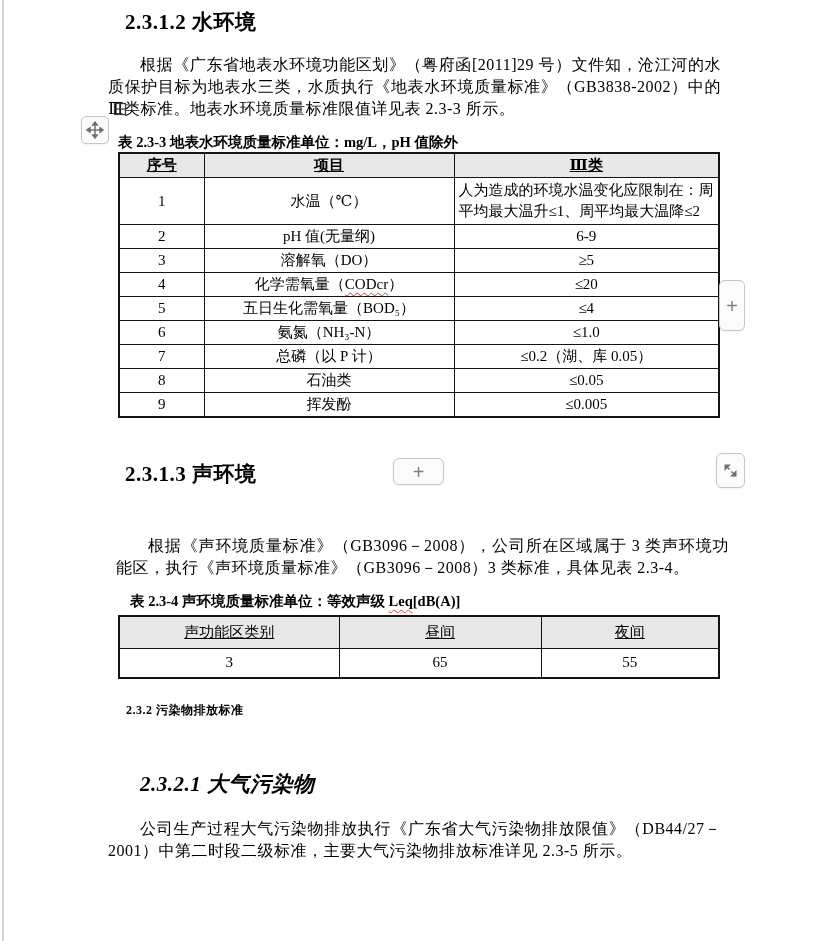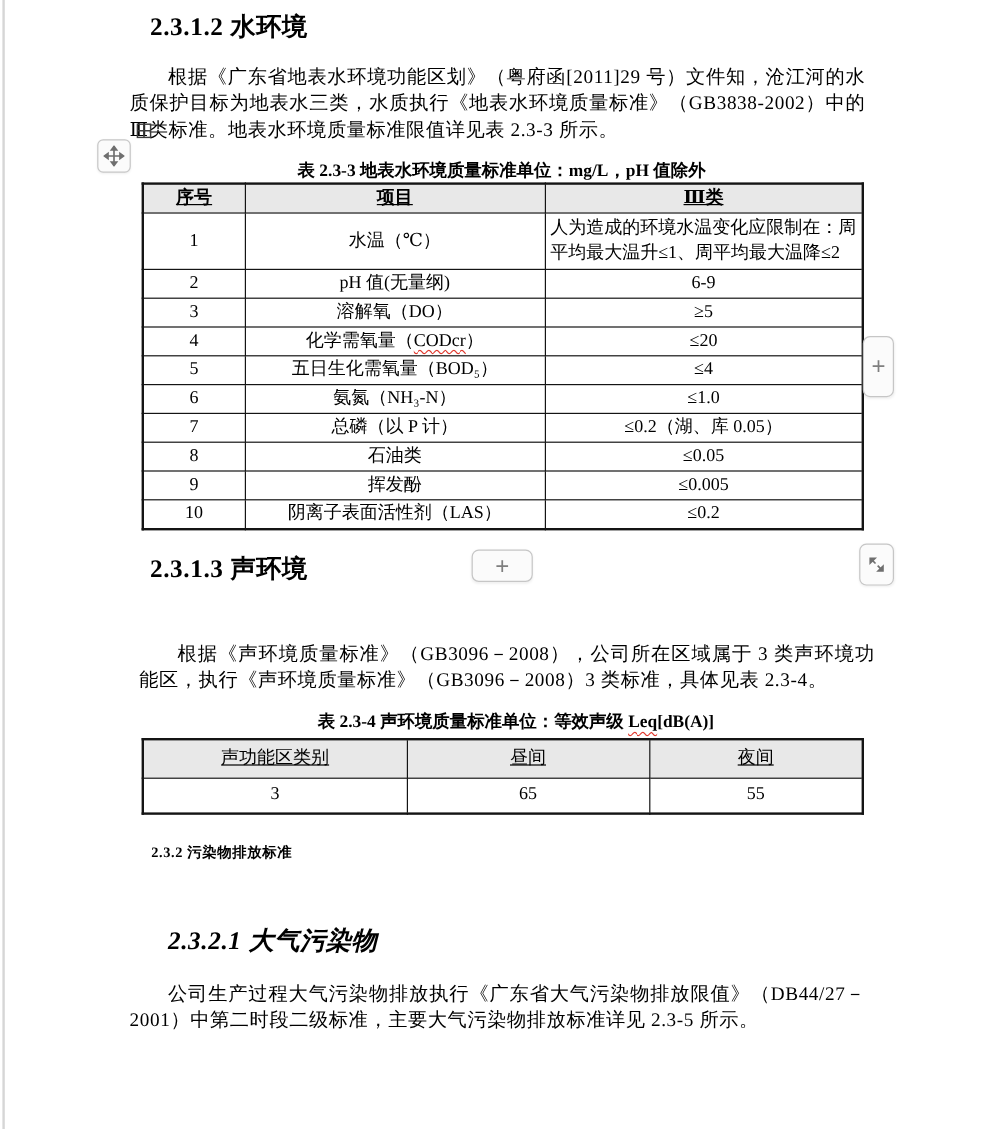--- a/index.html
+++ b/index.html
@@ -8,21 +8,21 @@
 
   .page-edge { position:absolute; left:2px; top:0; width:2px; height:941px; background:#d6d6d6; }
 
   .abs { position:absolute; }
 
   .h-l4 { font-size:21px; font-weight:bold; letter-spacing:0.5px; }
   .h-l3 { font-size:12px;  font-weight:bold; letter-spacing:0.5px; }
 
   .para { width:613px; font-size:16px; line-height:22px; text-align:justify; text-indent:2em; letter-spacing:0.5px; }
 
-  .tbl-caption { width:600px; text-align:center; font-size:14.5px; font-weight:bold; }
+  .tbl-caption { width:600px; font-size:14.5px; font-weight:bold; }
 
   table.doc-table { border-collapse:collapse; table-layout:fixed; width:600px;
                     font-size:15px; }
   table.doc-table th, table.doc-table td { border:1px solid #141414; text-align:center;
                     vertical-align:middle; padding:1px 4px; line-height:21px; overflow:hidden; }
   table.doc-table { border:2px solid #141414; }
   table.doc-table thead tr { background:#e8e8e8;text-decoration:underline; }
   table.doc-table.normal-head th { font-weight:normal; }
 
   .wavy { text-decoration-line:underline; text-decoration-style:wavy;
@@ -123,25 +123,20 @@
       <tr style="height: 23px;">
         <td><span>8</span></td>
         <td><span>石油类</span></td>
         <td><span>≤0.05</span></td>
       </tr>
       <tr style="height: 23px;">
         <td><span>9</span></td>
         <td><span>挥发酚</span></td>
         <td><span>≤0.005</span></td>
       </tr>
-      <tr style="height: 23px;">
-        <td><span>10</span></td>
-        <td><span>阴离子表面活性剂（LAS）</span></td>
-        <td><span>≤0.2</span></td>
-      </tr>
     </tbody>
   </table>
 
 <div class="ctl-btn" style="left:719px; top:280px; width:26px; height:51px;">
   <span class="plus-glyph">+</span>
 </div>
 
 <div class="ctl-btn" style="left:393px; top:458px; width:51px; height:27px;">
   <span class="plus-glyph">+</span>
 </div>

